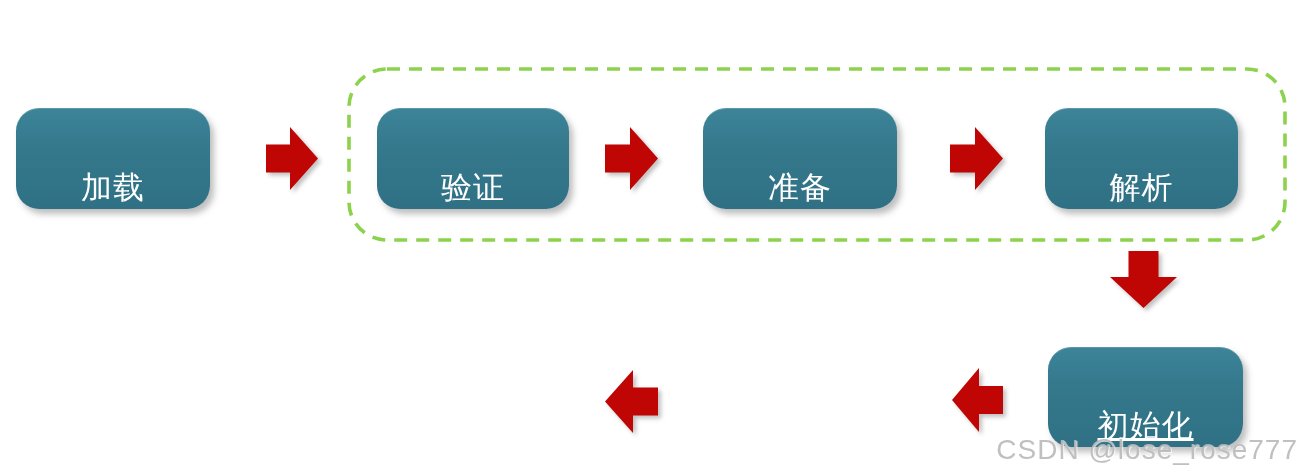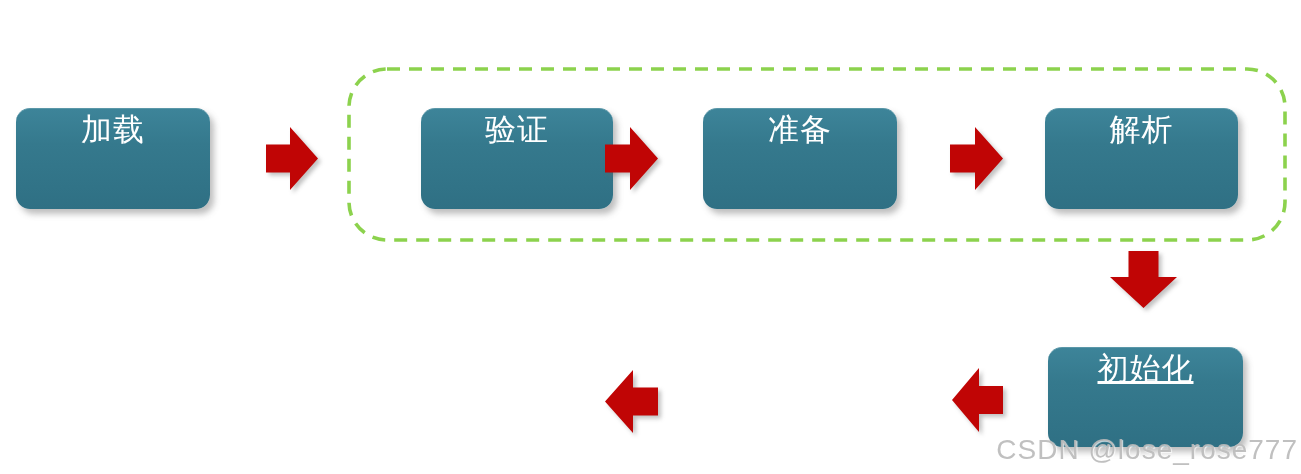--- a/index.html
+++ b/index.html
@@ -11,32 +11,32 @@
   .canvas {
     position: relative;
     width: 1301px;
     height: 474px;
     background: #ffffff;
     overflow: hidden;
   }
   .node {
     position: absolute;
     background: linear-gradient(180deg, #3d8499 0%, #35798d 35%, #2f7084 100%);
-    border-radius: 14px;
+    border-radius: 23px;
     box-shadow: 4px 5px 6px rgba(110,110,110,0.45);
     color: #ffffff;
     font-size: 31px;
     letter-spacing: 1px;
     display: flex;
-    align-items: flex-start;
+    align-items: flex-end;
     justify-content: center;
     border-top: 1px solid #5a97a8;
   }
   .node-loading        { left: 16px;   top: 108px; width: 194px; height: 100px; }
-  .node-verification   { left: 377px;  top: 108px; width: 192px; height: 100px; margin-left: 44px; }
+  .node-verification   { left: 377px;  top: 108px; width: 192px; height: 100px; }
   .node-preparation    { left: 703px;  top: 108px; width: 194px; height: 100px; }
   .node-resolution     { left: 1045px; top: 108px; width: 193px; height: 100px; }
   .node-initialization { left: 1048px; top: 347px; width: 195px; height: 99px; text-decoration: underline; }
   .node-using          { left: 698px;  top: 349px; width: 195px; height: 98px; }
   .node-unloading      { left: 377px;  top: 349px; width: 188px; height: 98px; }
 
   .arrow {
     position: absolute;
     filter: drop-shadow(3px 3px 2px rgba(100,100,100,0.4));
   }

